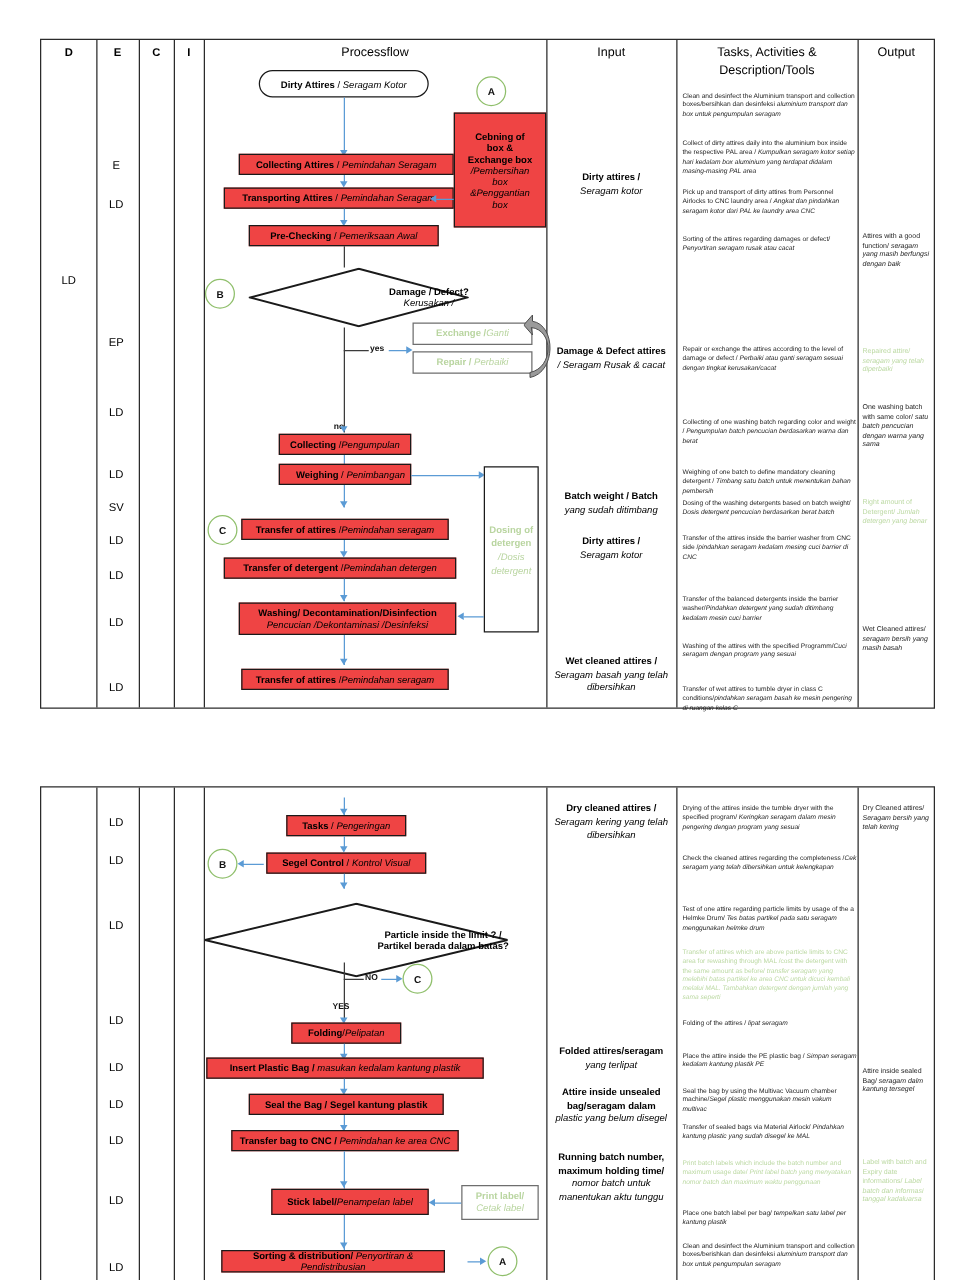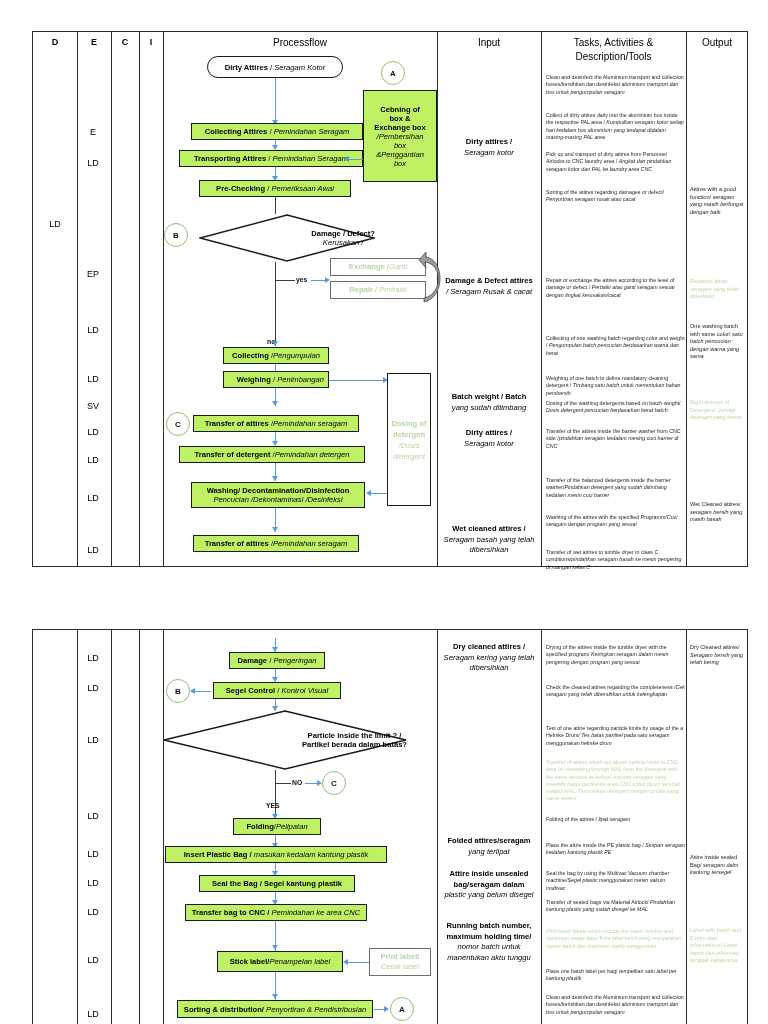--- a/index.html
+++ b/index.html
@@ -42,21 +42,21 @@
     text-align:center;
     width:26px;
     color:#000;
   }
 
   
   .shape{position:absolute;box-sizing:border-box;}
 
   .proc{
     border:1.4px solid #1a1a1a;
-    background:#bef264;
+    background:#ef4444;
     display:flex;align-items:center;justify-content:center;
     text-align:center;
     font-size:7.6px;
     line-height:9px;
     padding:2px 4px;
   }
   .proc b{font-weight:700;}
   .proc i{font-style:italic;font-weight:400;}
 
   .term{
@@ -415,38 +415,38 @@
     <div class="raci" style="left:47px;top:219px;">LD</div>
     <div class="raci" style="left:47px;top:248px;">LD</div>
     <div class="raci" style="left:47px;top:277px;">LD</div>
     <div class="raci" style="left:47px;top:325px;">LD</div>
     <div class="raci" style="left:47px;top:379px;">LD</div>
 
     <div class="arrow-v" style="left:242px;top:8px;height:14px;"></div>
     <div class="ahead-d" style="left:238.5px;top:17px;"></div>
 
     <div class="proc shape" style="left:196px;top:22px;width:96px;height:17px;">
-      <span><b>Damage</b><span> / </span><i>Pengeringan</i></span>
+      <span><b>Tasks</b><span> / </span><i>Pengeringan</i></span>
     </div>
 
     <div class="arrow-v" style="left:242px;top:39px;height:12px;"></div>
     <div class="ahead-d" style="left:238.5px;top:47px;"></div>
 
     <div class="proc shape" style="left:180px;top:52px;width:128px;height:17px;">
       <span><b>Segel Control</b><span> / </span><i>Kontrol Visual</i></span>
     </div>
 
     <div class="conn shape" style="left:133px;top:49px;width:24px;height:24px;">B</div>
     <div class="arrow-h" style="left:160px;top:61px;width:18px;"></div>
     <div class="ahead-l" style="left:157px;top:57.5px;"></div>
 
     <div class="arrow-v" style="left:242px;top:69px;height:12px;"></div>
     <div class="ahead-d" style="left:238.5px;top:76px;"></div>
 
-    <div class="diamond shape" style="left:130px;top:80px;width:244px;height:60px;">
+    <div class="diamond shape" style="left:130px;top:92px;width:244px;height:60px;">
       <svg width="244" height="60" viewBox="0 0 244 60">
         <polygon points="122,1 243,30 122,59 1,30" fill="#ffffff" stroke="#1a1a1a" stroke-width="1.5"></polygon>
       </svg>
       <div class="dlabel">
         <b>Particle inside the limit ? /</b><br>
         <b>Partikel berada dalam batas?</b>
       </div>
     </div>
 
     <div class="line-v" style="left:242px;top:140px;height:48px;"></div>
@@ -494,21 +494,21 @@
     <div class="greenbox shape" style="left:336px;top:318px;width:62px;height:28px;flex-direction:column;">
       <span>Print label/</span>
       <i>Cetak label</i>
     </div>
     <div class="arrow-h" style="left:314px;top:332px;width:22px;"></div>
     <div class="ahead-l" style="left:310px;top:328.5px;"></div>
 
     <div class="arrow-v" style="left:242px;top:342px;height:28px;"></div>
     <div class="ahead-d" style="left:238.5px;top:364px;"></div>
 
-    <div class="proc shape" style="left:144px;top:370px;width:196px;height:18px;">
+    <div class="proc shape" style="left:144px;top:370px;width:179px;height:18px;">
       <span><b>Sorting &amp; distribution/</b><span> </span><i>Penyortiran &amp; Pendistribusian</i></span>
     </div>
     <div class="arrow-h" style="left:341px;top:379px;width:12px;"></div>
     <div class="ahead-r" style="left:351px;top:375.5px;"></div>
     <div class="conn shape" style="left:357px;top:367px;width:24px;height:24px;">A</div>
 
     <div class="inputcell" style="left:404px;top:12px;">
       <b>Dry cleaned attires /</b><br>
       <i>Seragam kering yang telah dibersihkan</i>
     </div>

